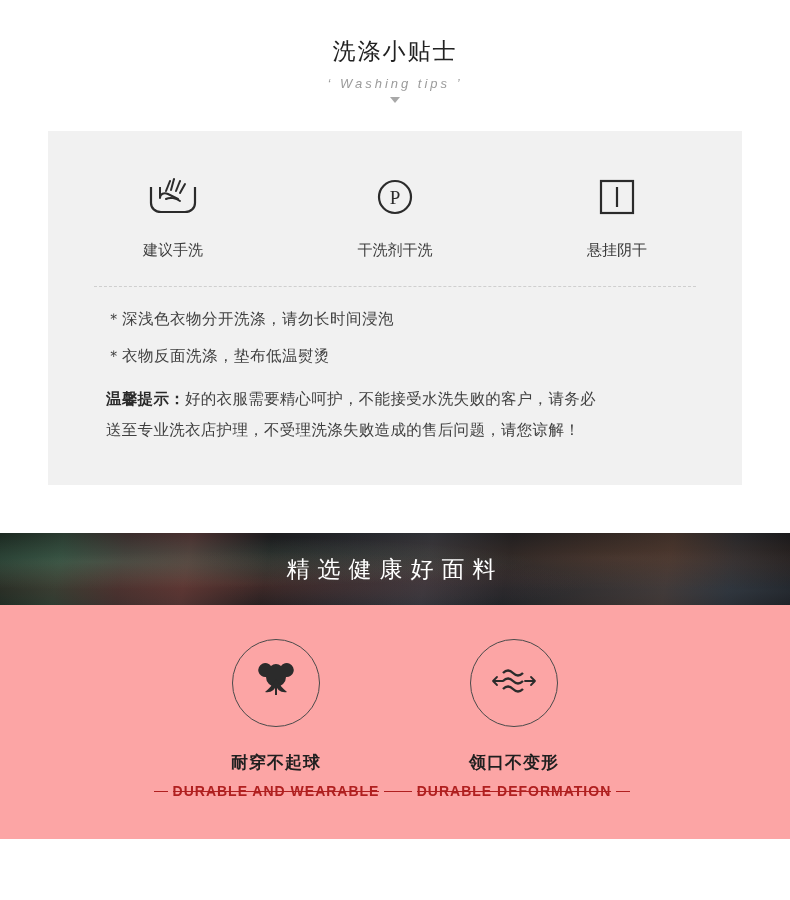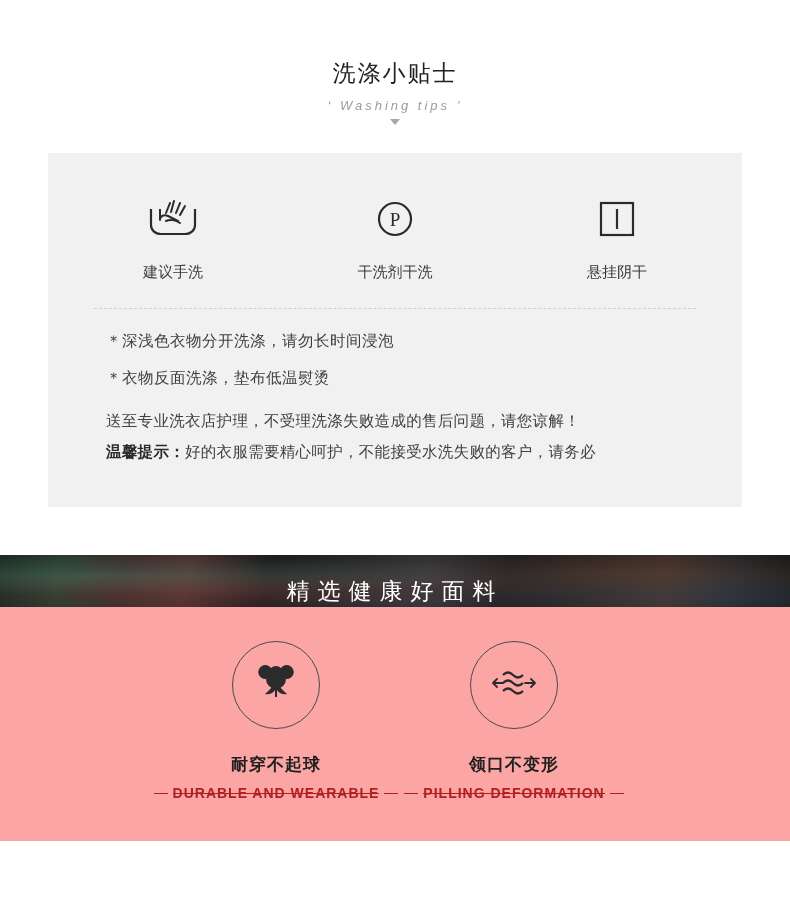--- a/index.html
+++ b/index.html
@@ -15,21 +15,20 @@
     color: #333;
     overflow: hidden;
   }
 
   
   .tips-section {
     padding-top: 36px;
   }
   .tips-header {
     text-align: center;
-    margin-top: 22px;
   }
   .tips-title {
     font-size: 23px;
     color: #222;
     letter-spacing: 2px;
     font-weight: 400;
   }
   .tips-subtitle {
     font-size: 13px;
     color: #9b9b9b;
@@ -108,21 +107,21 @@
     font-weight: bold;
     color: #2a2a2a;
   }
 
   
   .fabric-section {
     margin-top: 48px;
   }
   .fabric-banner {
     position: relative;
-    height: 52px;
+    height: 72px;
     background:
       linear-gradient(100deg, #1d2a22 0%, #2a3b30 8%, #3a2d2c 16%, #4a3130 24%,
         #1c1c1e 34%, #24262b 44%, #2e3036 54%, #1b1b1d 64%, #2b2320 74%,
         #3a2c26 84%, #222428 92%, #141416 100%);
       overflow: hidden;
   }
   .fabric-banner::before {
     content: "";
     position: absolute;
     inset: 0;
@@ -253,24 +252,24 @@
     </div>
 
     <div class="divider"></div>
 
     <div class="bullet-list">
       <div class="bullet-line">＊深浅色衣物分开洗涤，请勿长时间浸泡</div>
       <div class="bullet-line">＊衣物反面洗涤，垫布低温熨烫</div>
     </div>
 
     <div class="note-block">
-      <div class="note-line">送至专业洗衣店护理，不受理洗涤失败造成的售后问题，请您谅解！</div>
       <div class="note-line">
         <span class="note-label">温馨提示：</span><span>好的衣服需要精心呵护，不能接受水洗失败的客户，请务必</span>
       </div>
+      <div class="note-line">送至专业洗衣店护理，不受理洗涤失败造成的售后问题，请您谅解！</div>
     </div>
 
   </div>
 </div>
 
 <div class="fabric-section">
 
   <div class="fabric-banner">
     <div class="fabric-banner-title">精选健康好面料</div>
   </div>
@@ -301,20 +300,20 @@
             <path d="M8,22 L18,22 M8,22 L12,18 M8,22 L12,26" fill="none" stroke="#2b2b2b" stroke-width="1.8" stroke-linecap="round"></path>
             <path d="M50,22 L40,22 M50,22 L46,18 M50,22 L46,26" fill="none" stroke="#2b2b2b" stroke-width="1.8" stroke-linecap="round"></path>
             <path d="M18,14 q5,-5 10,0 t10,0" fill="none" stroke="#2b2b2b" stroke-width="2.4"></path>
             <path d="M18,22 q5,-5 10,0 t10,0" fill="none" stroke="#2b2b2b" stroke-width="2.4"></path>
             <path d="M18,30 q5,-5 10,0 t10,0" fill="none" stroke="#2b2b2b" stroke-width="2.4"></path>
           </svg>
         </span>
       </div>
       <div class="feature-title">领口不变形</div>
       <div class="feature-sub">
-        <span>PILLING DEFORMATION</span>
+        <span>DURABLE DEFORMATION</span>
         <span class="strike-through"></span>
       </div>
     </div>
 
 
   </div>
 </div>
 
 </body></html>

